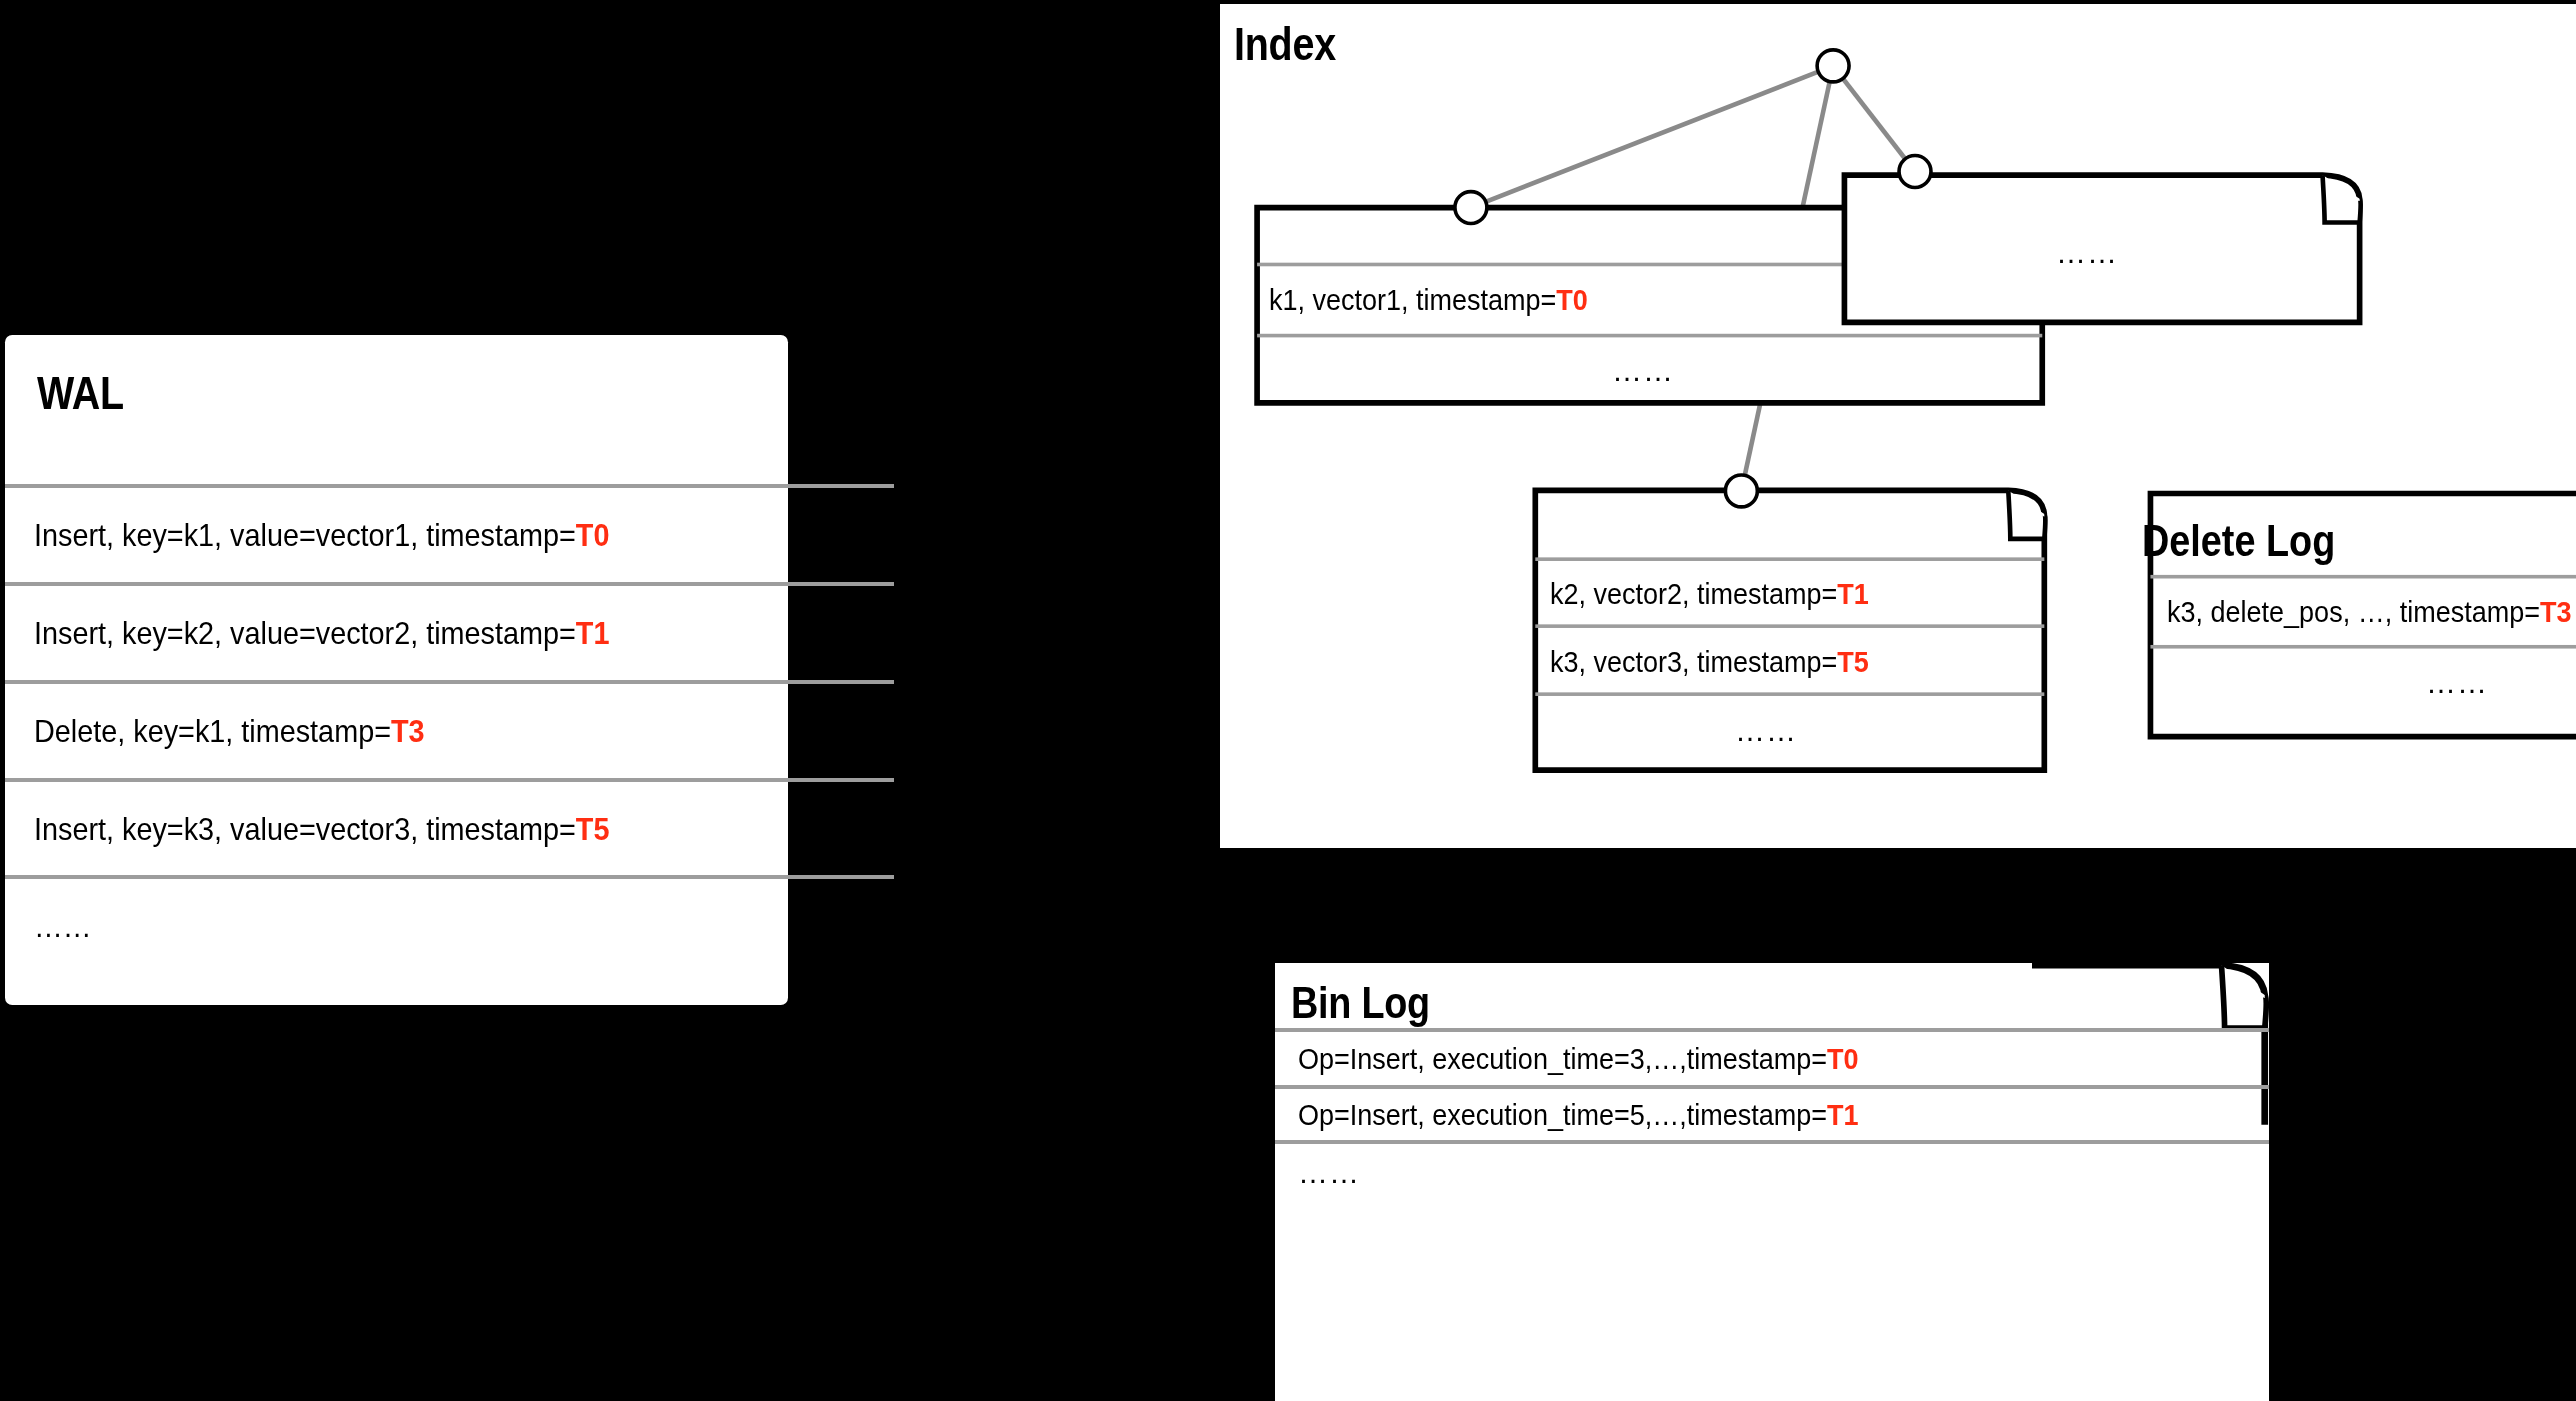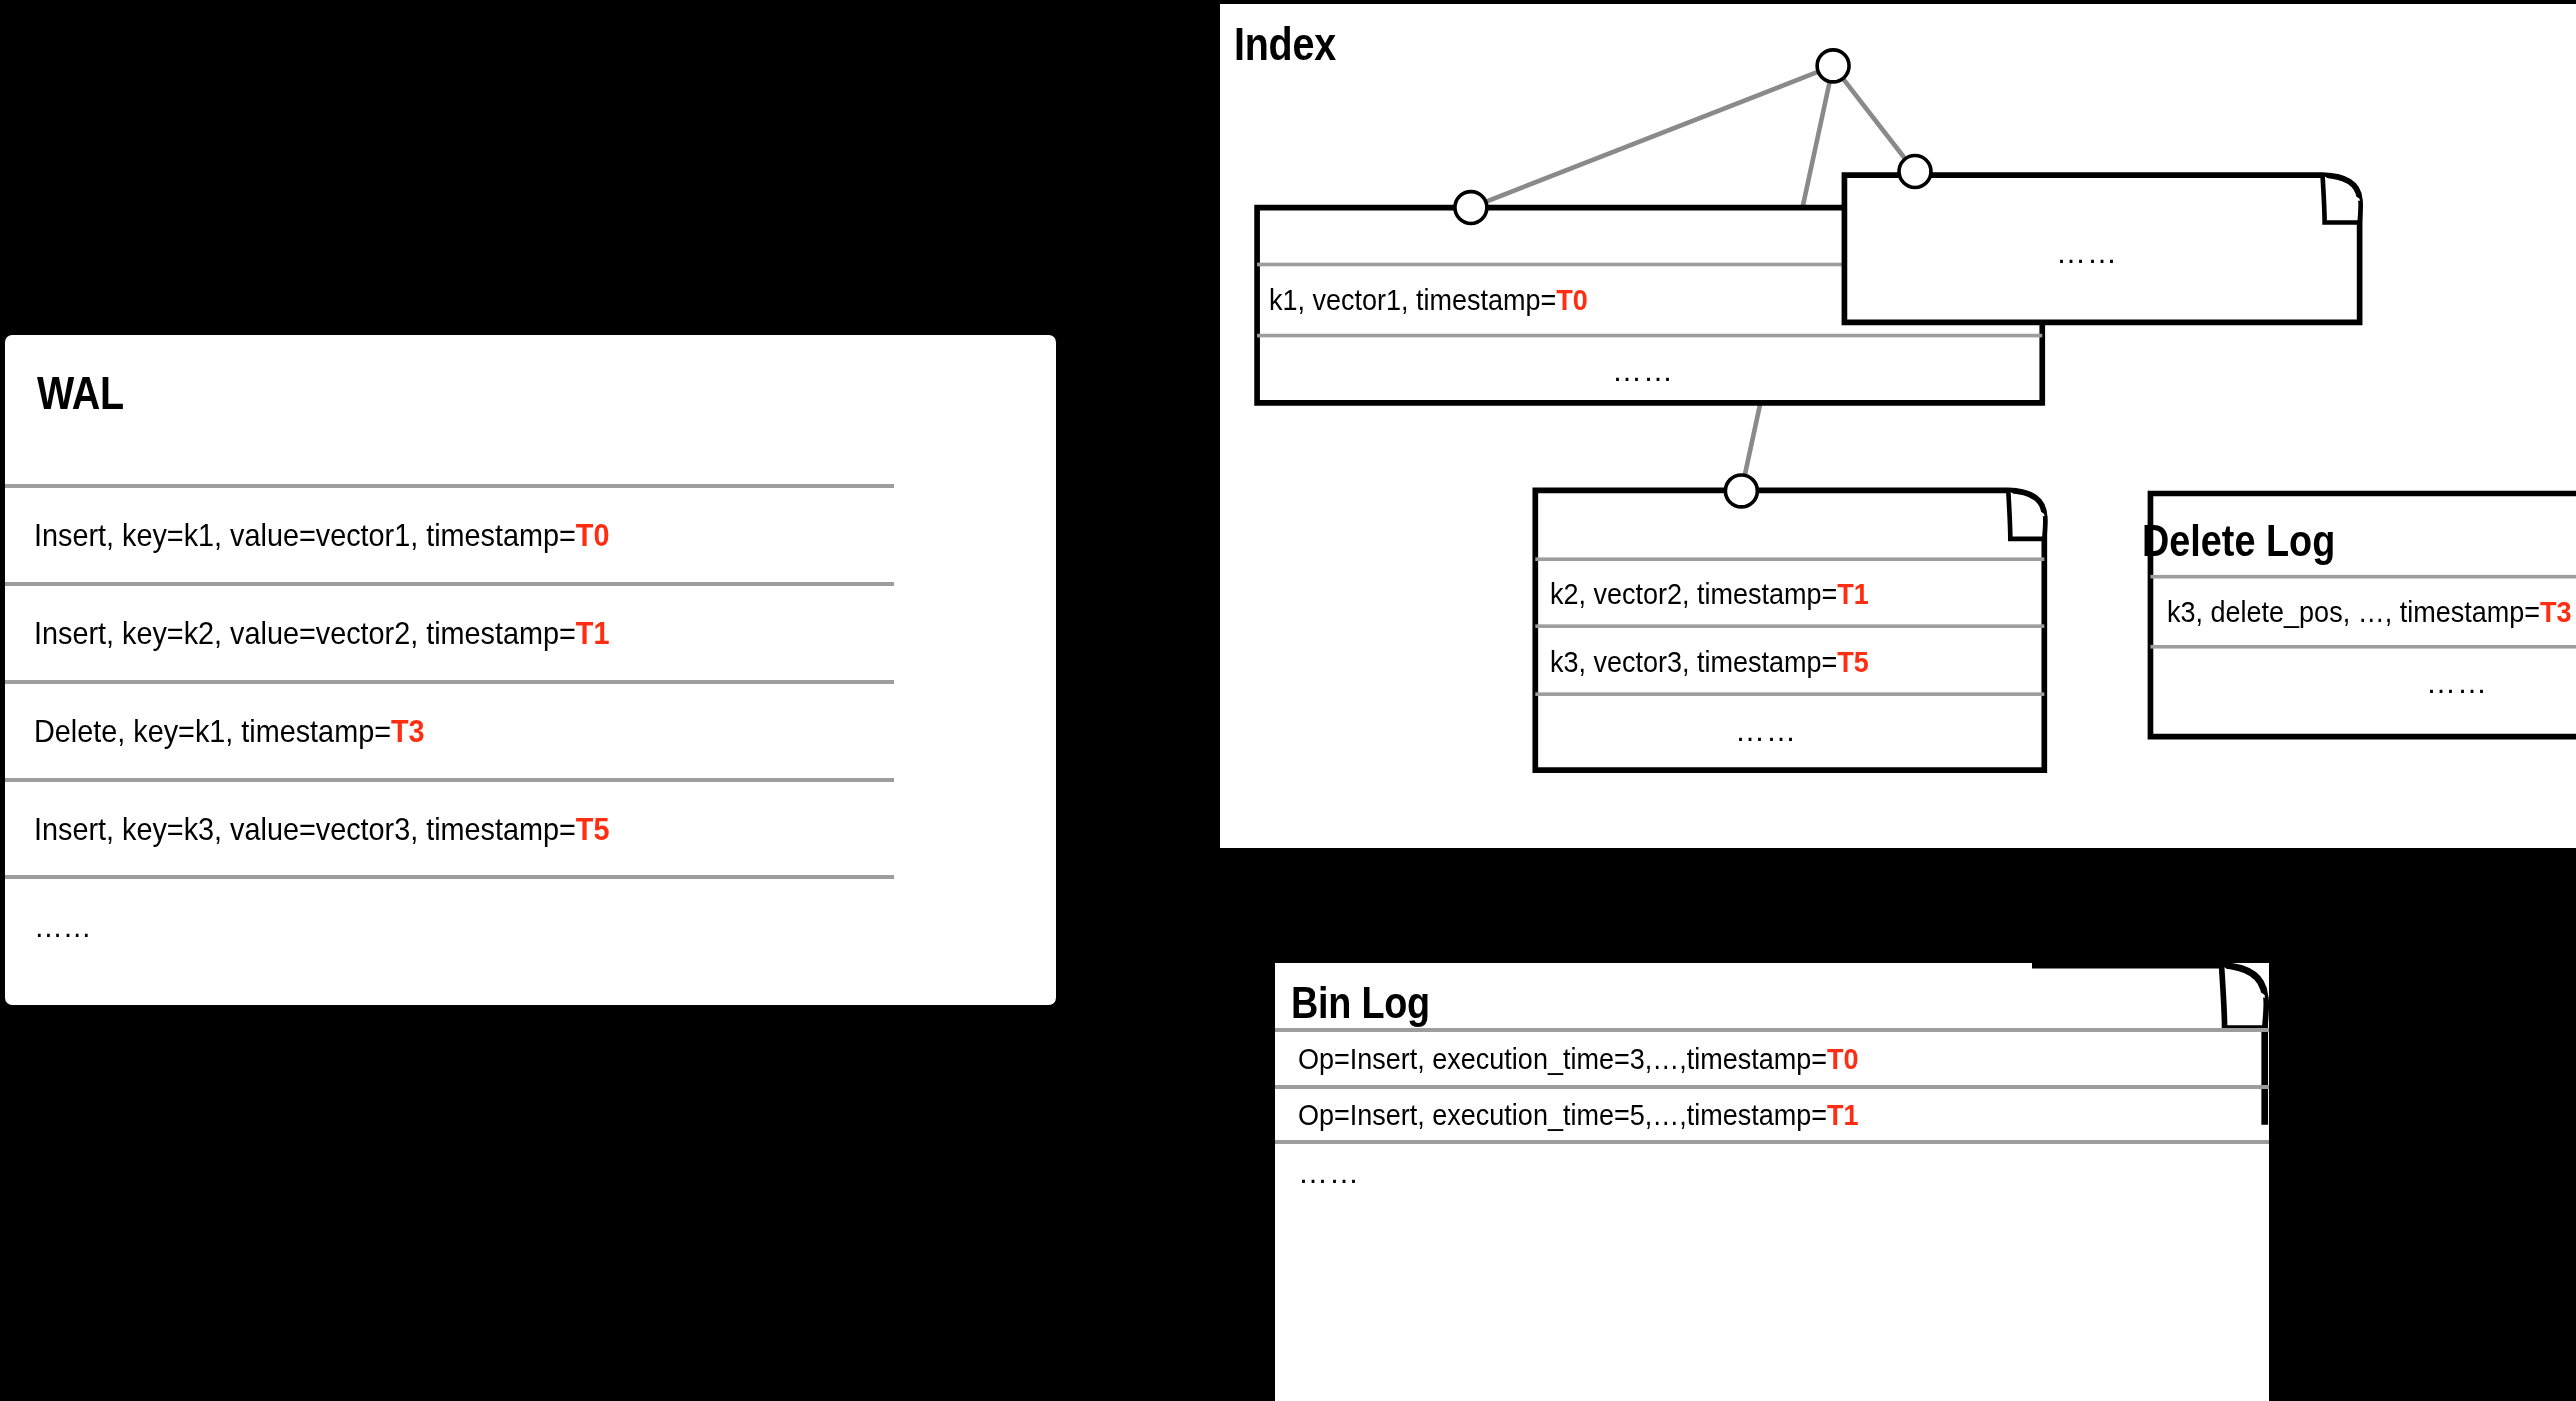--- a/index.html
+++ b/index.html
@@ -54,21 +54,21 @@
     position: absolute;
     color: #000000;
     white-space: nowrap;
     letter-spacing: 1px;
   }
 
   
   #wal-panel {
     left: 5.2px;
     top: 335px;
-    width: 1051px;
+    width: 783px;
     height: 670px;
     border-radius: 7.2px;
   }
   #wal-title {
     left: 32px;
     top: 30px;
     font-size: 47px;
   }
   .wal-div { left: 0px; width: 889px; }
   .wal-row { left: 29px; font-size: 32px; }

